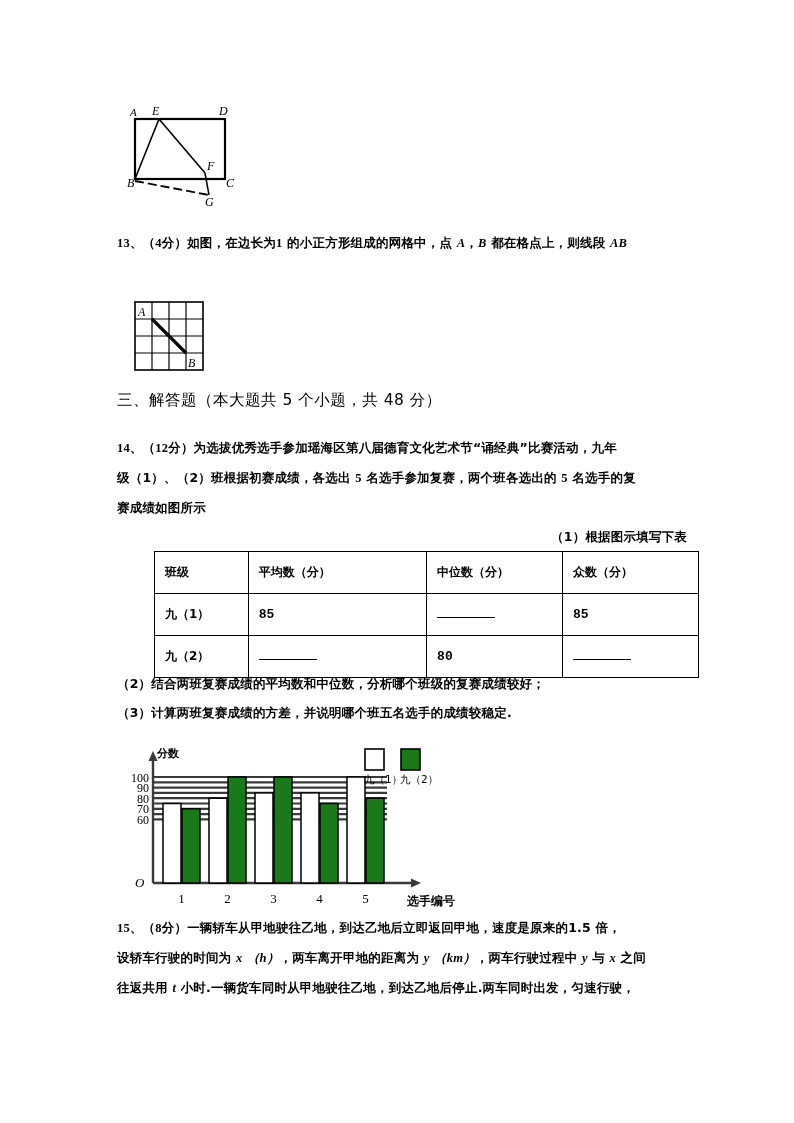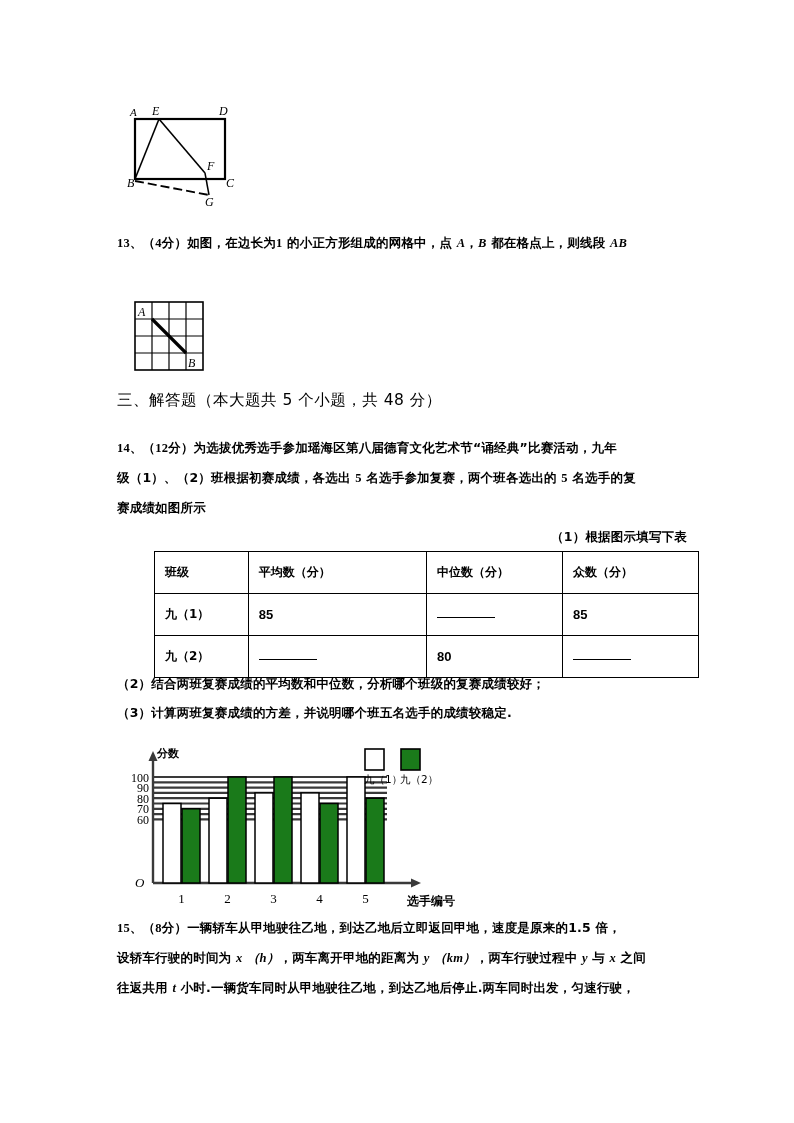--- a/index.html
+++ b/index.html
@@ -76,21 +76,21 @@
   table.grades td {
     border: 1.1px solid #000;
     height: 42px;
     padding: 4px 10px;
     vertical-align: middle;
   }
   table.grades td.c0 { width: 98px; }
   table.grades td.c1 { width: 189px; }
   table.grades td.c2 { width: 142px; }
   table.grades td.c3 { width: 142px; }
-  .num { font-family:Liberation Sans, sans-serif; font-weight:700; font-size:13px;}
+  .num { font-family:Liberation Mono, monospace; font-weight:700; font-size:13px;}
   .blank-t {
     display:inline-block;
     border-bottom:1.3px solid #000;
     width:58px; height:11px;
     vertical-align: 1px;
   }
 
   
   .chart-wrap { position: absolute; left: 125px; top: 743px; width: 350px; height: 170px; }
 </style>

